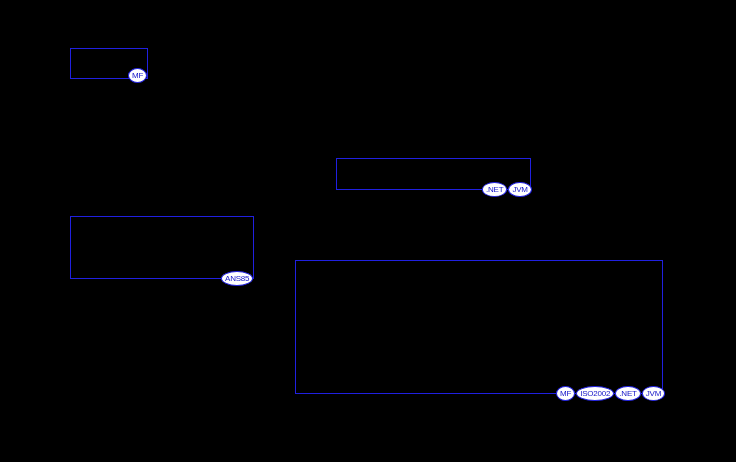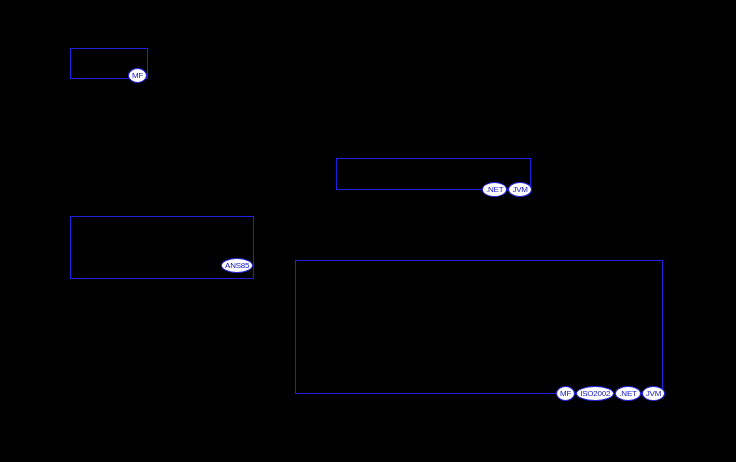--- a/index.html
+++ b/index.html
@@ -71,21 +71,21 @@
     <div class="node-title"></div>
   </div>
   <div class="badge-row" style="left:482px; top:182px;">
     <span class="badge">.NET</span>
     <span class="badge">JVM</span>
   </div>
 
   <div class="node-box" style="left:70px; top:216px; width:184px; height:63px;">
     <div class="node-title"></div>
   </div>
-  <div class="badge-row" style="left:221px; top:258px;">
+  <div class="badge-row" style="left:221px; top:271px;">
     <span class="badge">ANS85</span>
   </div>
 
   <div class="node-box" style="left:295px; top:260px; width:368px; height:134px;">
     <div class="node-title"></div>
   </div>
   <div class="badge-row" style="left:556px; top:386px;">
     <span class="badge">MF</span>
     <span class="badge">ISO2002</span>
     <span class="badge">.NET</span>

